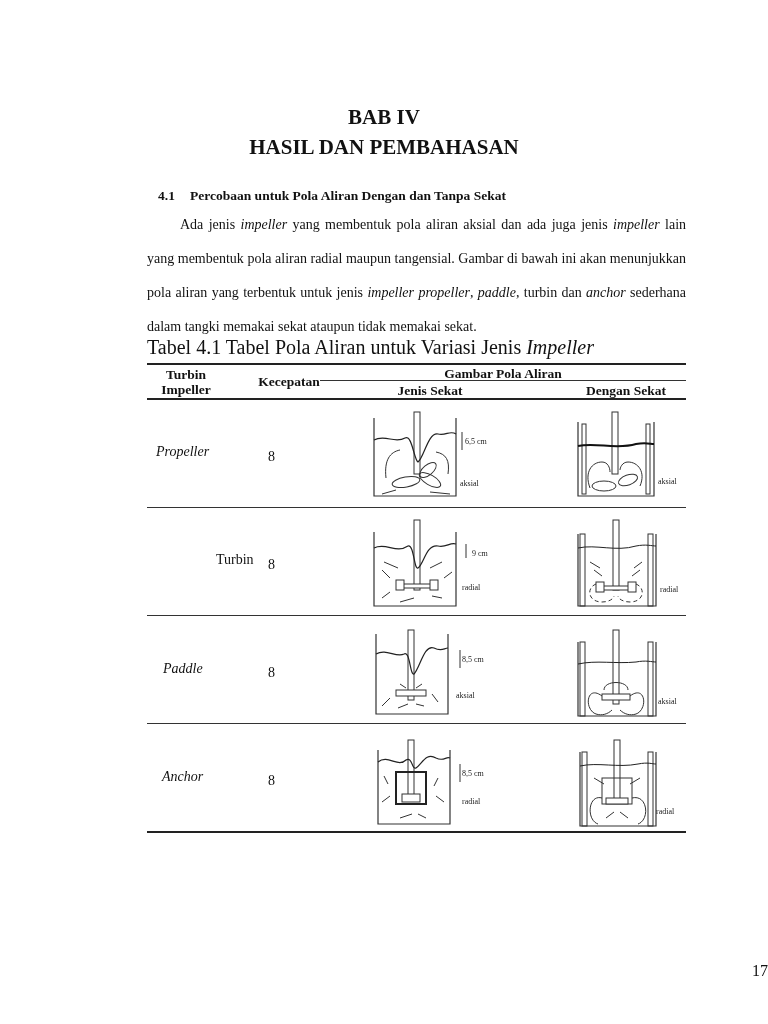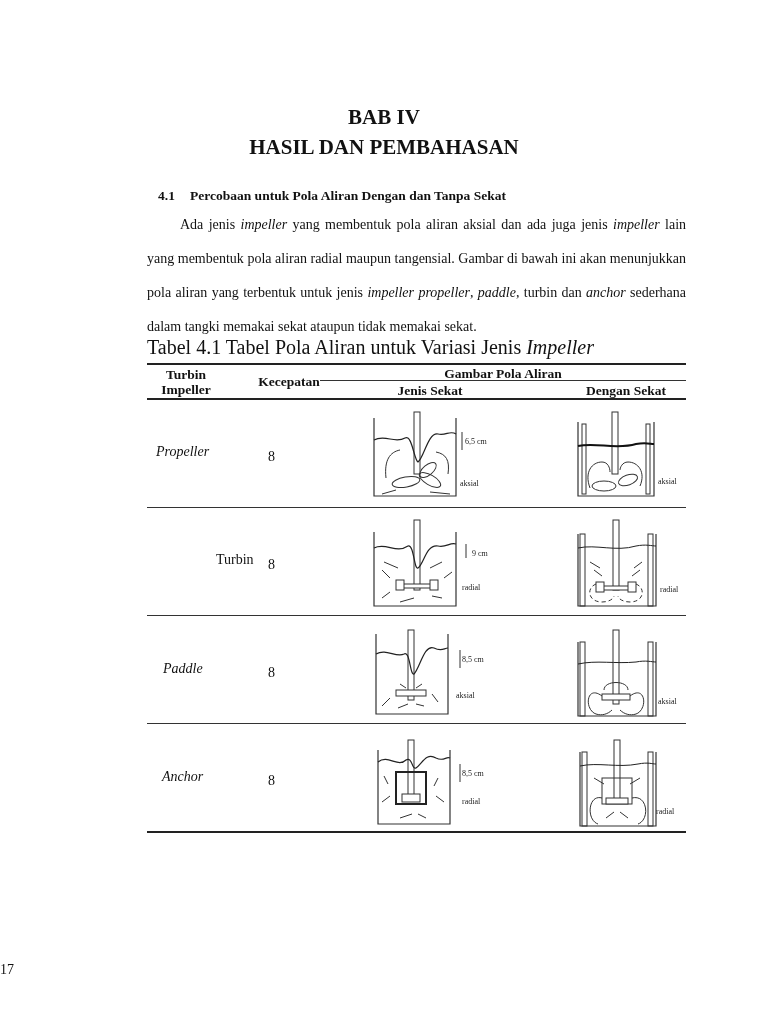--- a/index.html
+++ b/index.html
@@ -10,21 +10,21 @@
   .sec { left:158px; top:188px; font-weight:bold; font-size:13.5px; }
   .sec .num { display:inline-block; width:32px; }
   .para { left:147px; width:539px; font-size:14px; line-height:34px; text-align:justify; top:208px; }
   .para p { margin:0; text-indent:33px; text-align:justify; }
   .caption { left:147px; top:336px; font-size:20px; }
   .rule { position:absolute; left:147px; width:539px; background:#222; }
   .hline { position:absolute; height:1px; background:#333; }
   .th { position:absolute; font-weight:bold; font-size:13.5px; text-align:center; line-height:15px; }
   .cell { position:absolute; font-size:14px; }
   .diagram { position:absolute; }
-  .pageno { left:0; width:768px; top:962px; text-align:left; font-size:14px; }
+  .pageno { left:0; width:768px; top:962px; text-align:right; font-size:16px; }
   svg text { font-family:"Liberation Serif", serif; }
 </style>
 </head>
 <body>
 
 <div class="abs chapter" style="top:105px;">BAB IV</div>
 <div class="abs chapter" style="top:135px;">HASIL DAN PEMBAHASAN</div>
 
 <div class="abs sec">
   <span class="num">4.1</span><span>Percobaan untuk Pola Aliran Dengan dan Tanpa Sekat</span>

